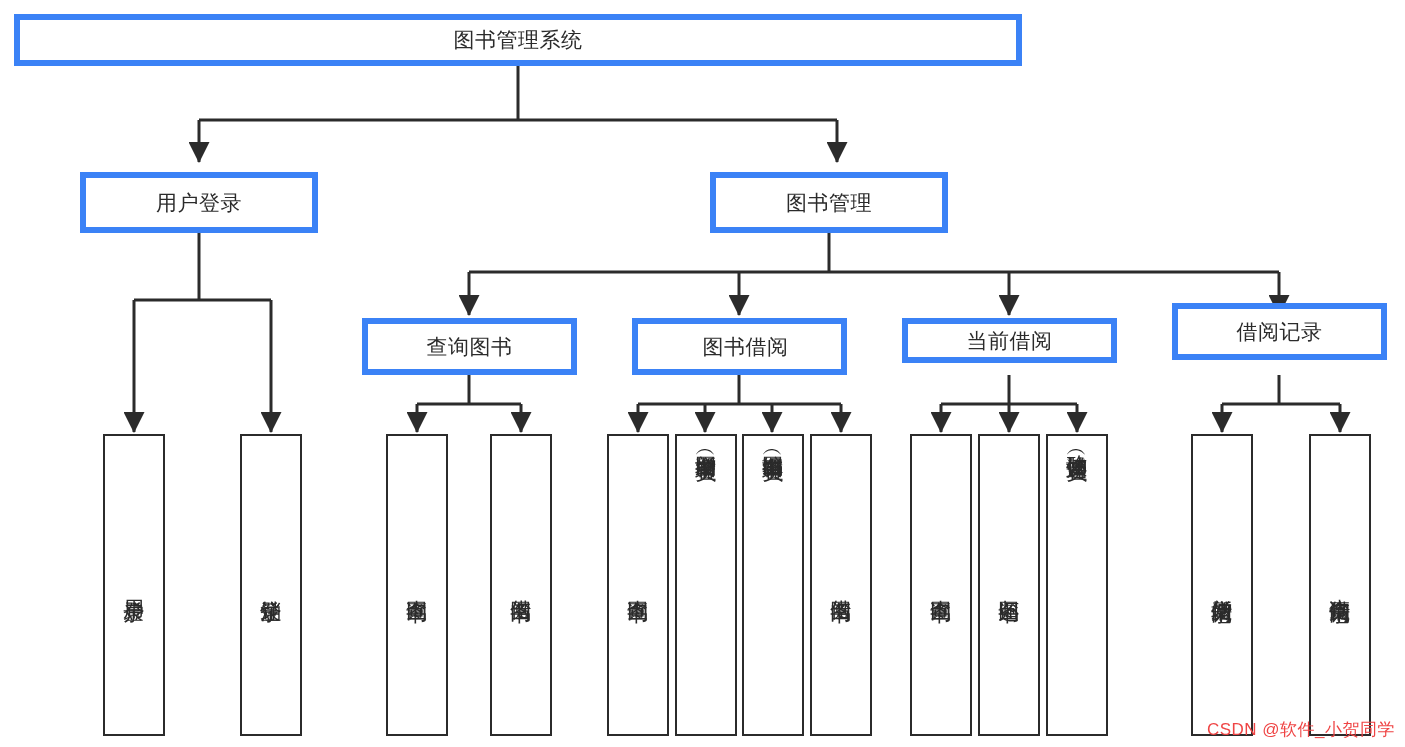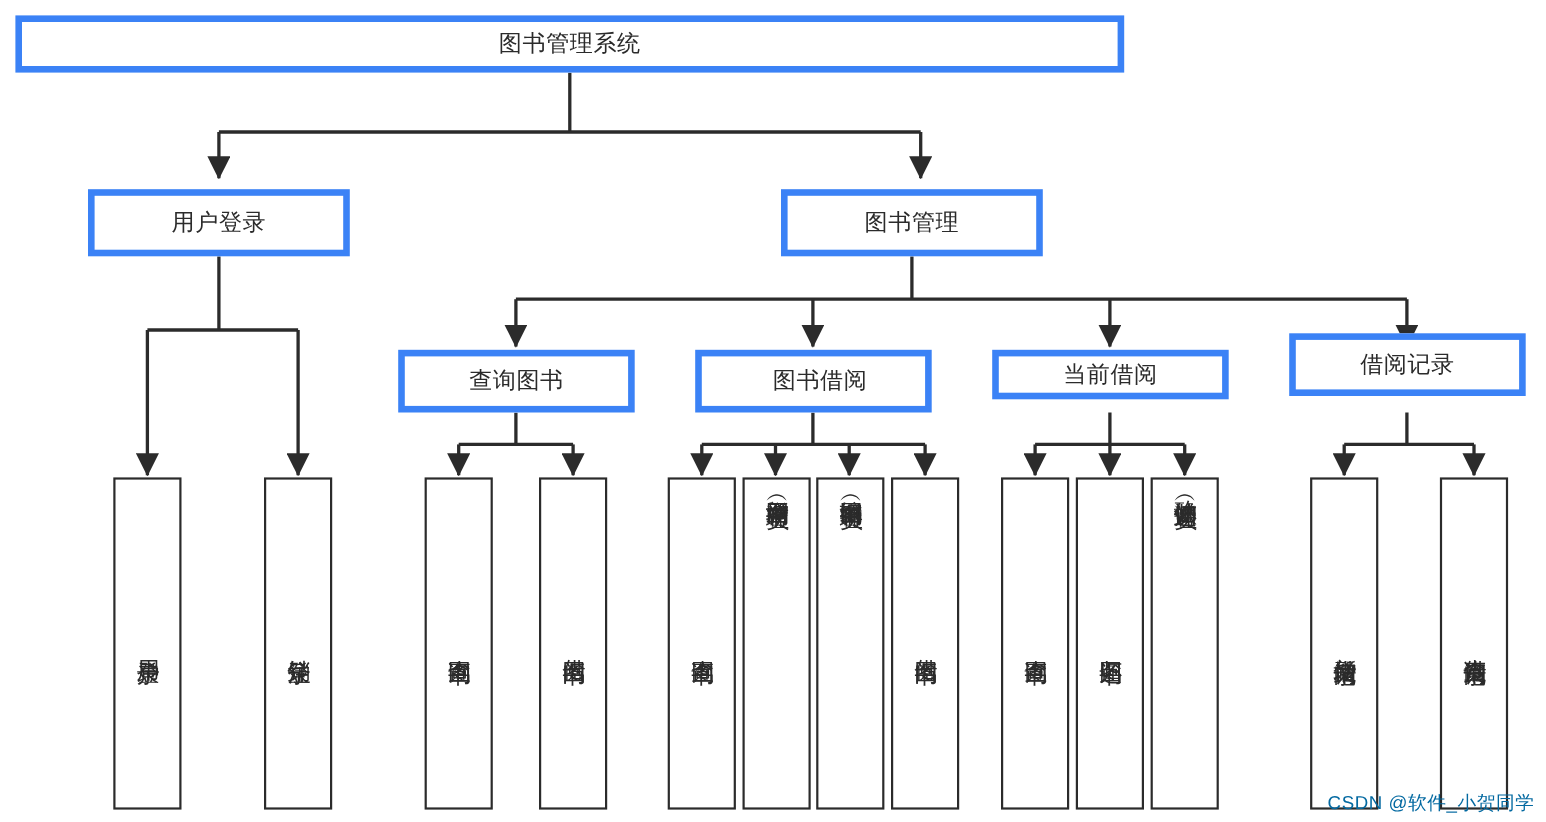--- a/index.html
+++ b/index.html
@@ -60,21 +60,21 @@
     text-orientation: upright;
     white-space: nowrap;
     text-align: left;
     padding: 2px 0;
   }
   #watermark {
     position: absolute;
     right: 10px;
     bottom: 6px;
     font-size: 17px;
-    color: #0369a1;
+    color: #ef4444;
     white-space: nowrap;
     letter-spacing: 0.5px;
     pointer-events: none;
   }
 </style>
 </head>
 <body>
 
 <div id="stage">
 

